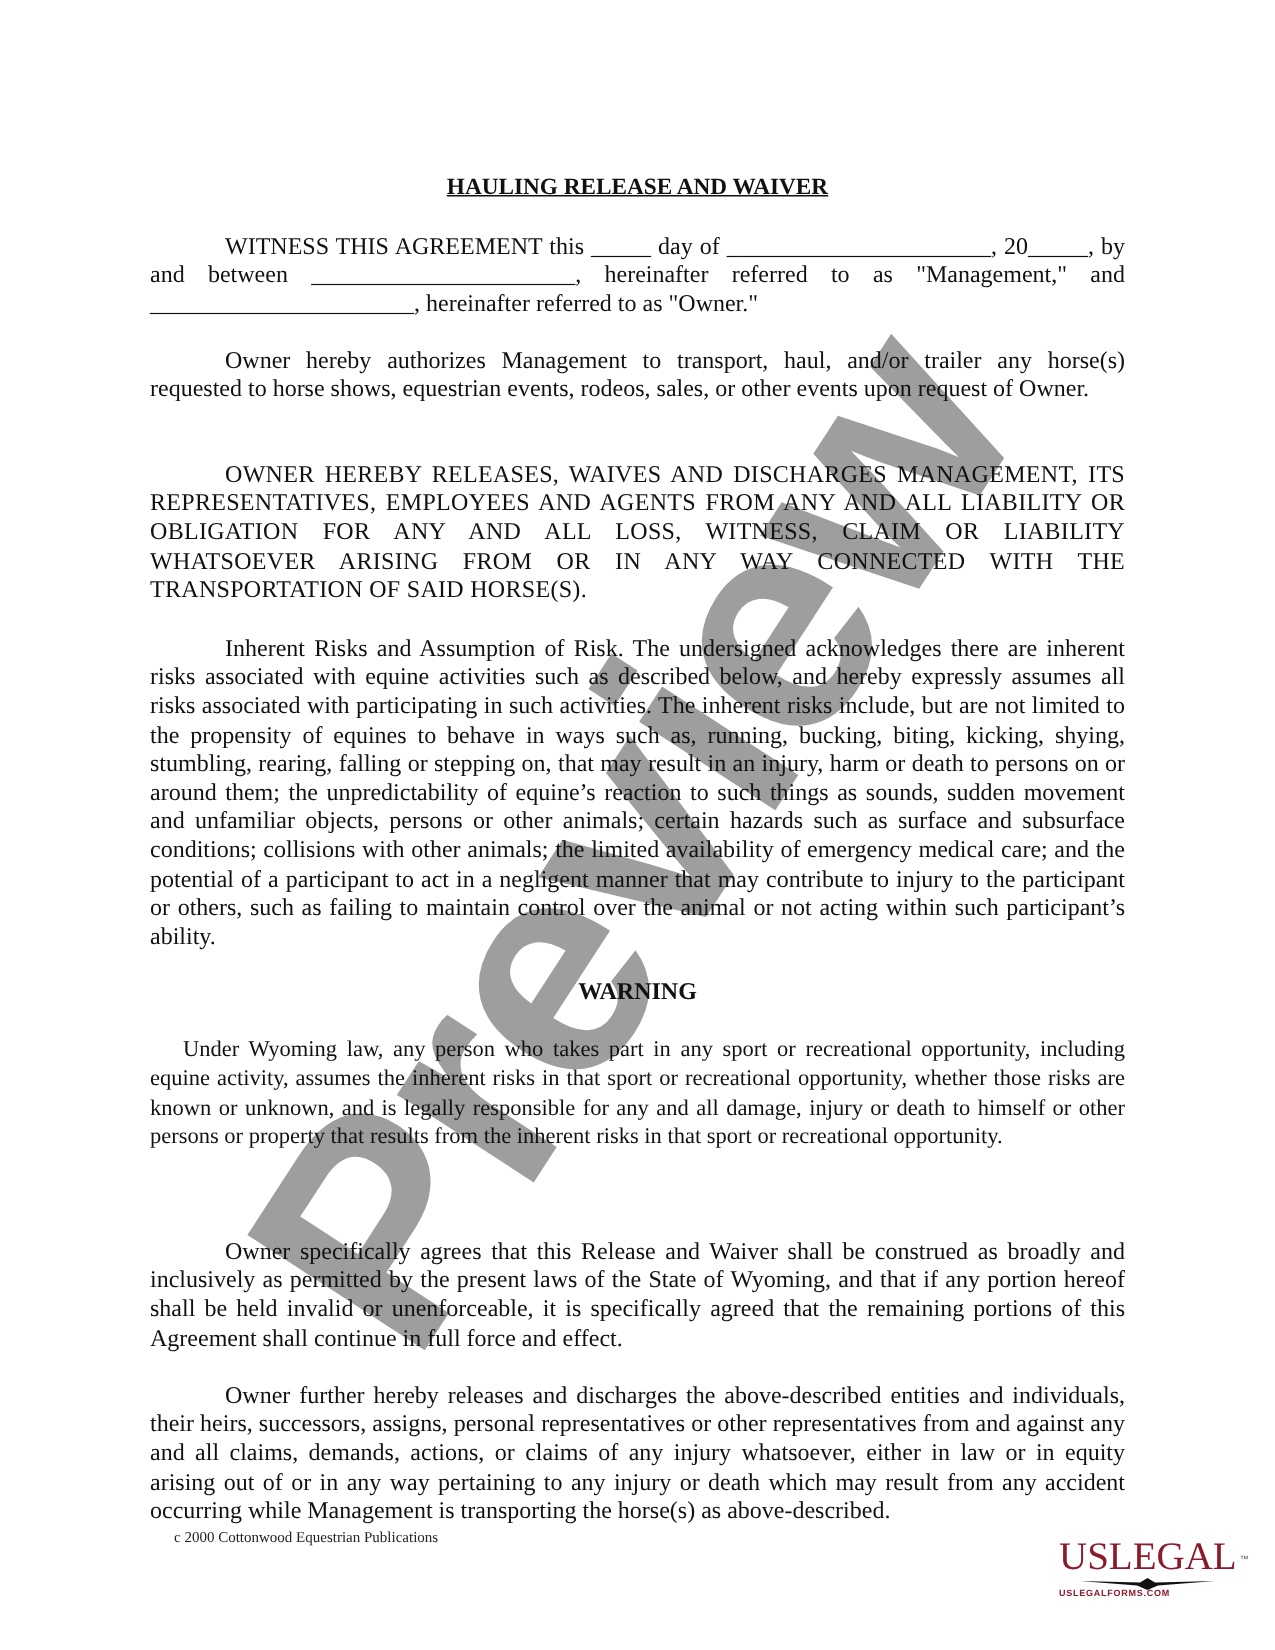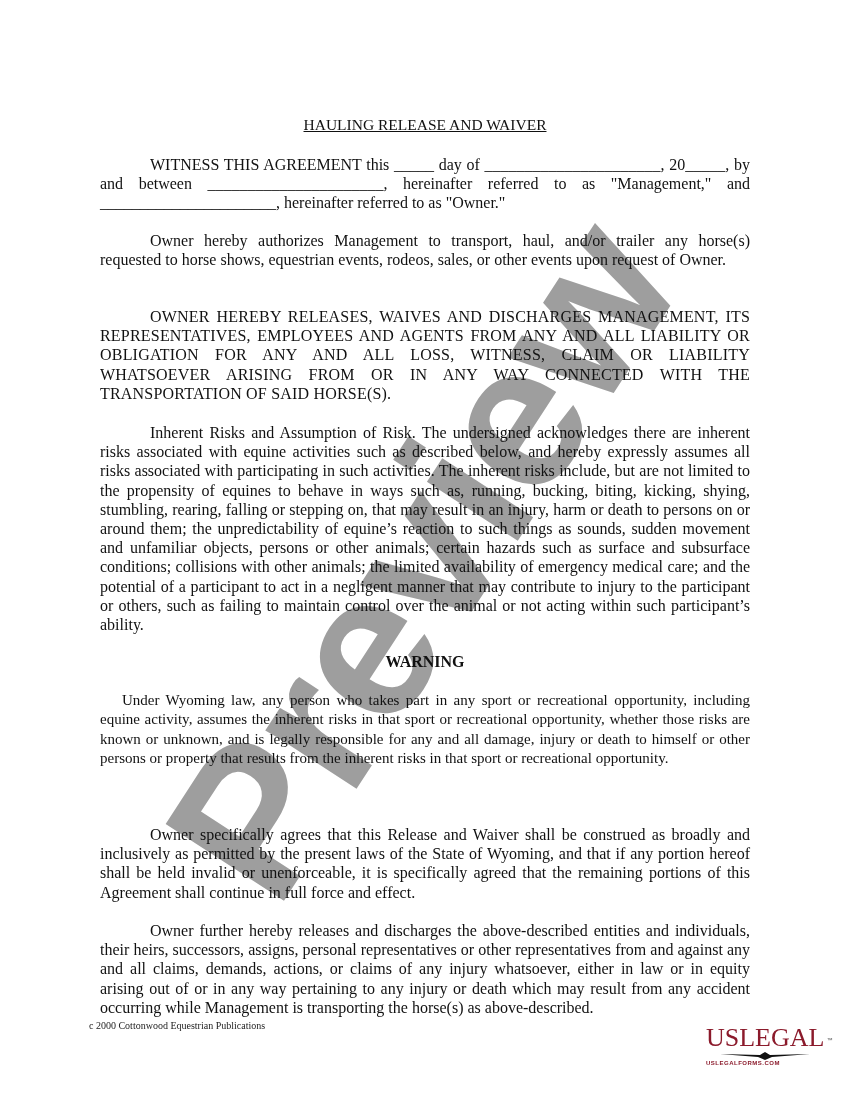--- a/index.html
+++ b/index.html
@@ -19,42 +19,42 @@
       letter-spacing: -4px;
       color: #9e9e9e;
       white-space: nowrap;
       z-index: 1;
       line-height: 1;
       user-select: none;
     }
     .content { position: absolute; left: 100px; top: 0; width: 650px; z-index: 2; }
     .title {
       position: absolute; top: 116px; left: 0; width: 650px;
-      text-align: center; font-weight: normal; font-size: 15.5px;
+      text-align: center; font-weight: bold; font-size: 15.5px;
       text-decoration: underline;
     }
     .para {
       position: absolute; left: 0; width: 650px;
       font-size: 16px; line-height: 19.2px; text-align: justify;
       text-align-last: left;
     }
     .para .indent { display: inline-block; width: 50px; }
     .caps { letter-spacing: 0.2px; }
     .warning-head {
       position: absolute; left: 0; width: 650px; top: 653px;
       text-align: center; font-weight: bold; font-size: 16px;
     }
     .bold-para {
       position: absolute; left: 0; width: 650px; top: 691px;
       font-weight: normal; font-size: 15px; line-height: 19.4px;
       text-align: justify; text-align-last: left;
     }
     .bold-para .indent { display: inline-block; width: 22px; }
     .footer {
-      position: absolute; left: 89px; top: 1020px; z-index: 2;
+      position: absolute; left: 116px; top: 1020px; z-index: 2;
       font-size: 10px; color: #222;
     }
     .logo {
       position: absolute; left: 706px; top: 1025px; width: 118px; height: 44px; z-index: 2;
     }
     .logo-main {
       font-family: "Liberation Serif", "DejaVu Serif", serif;
       font-size: 26px; color: #8b1a2b; letter-spacing: 0px; line-height: 26px;
       position: relative; display: inline-block;
     }

